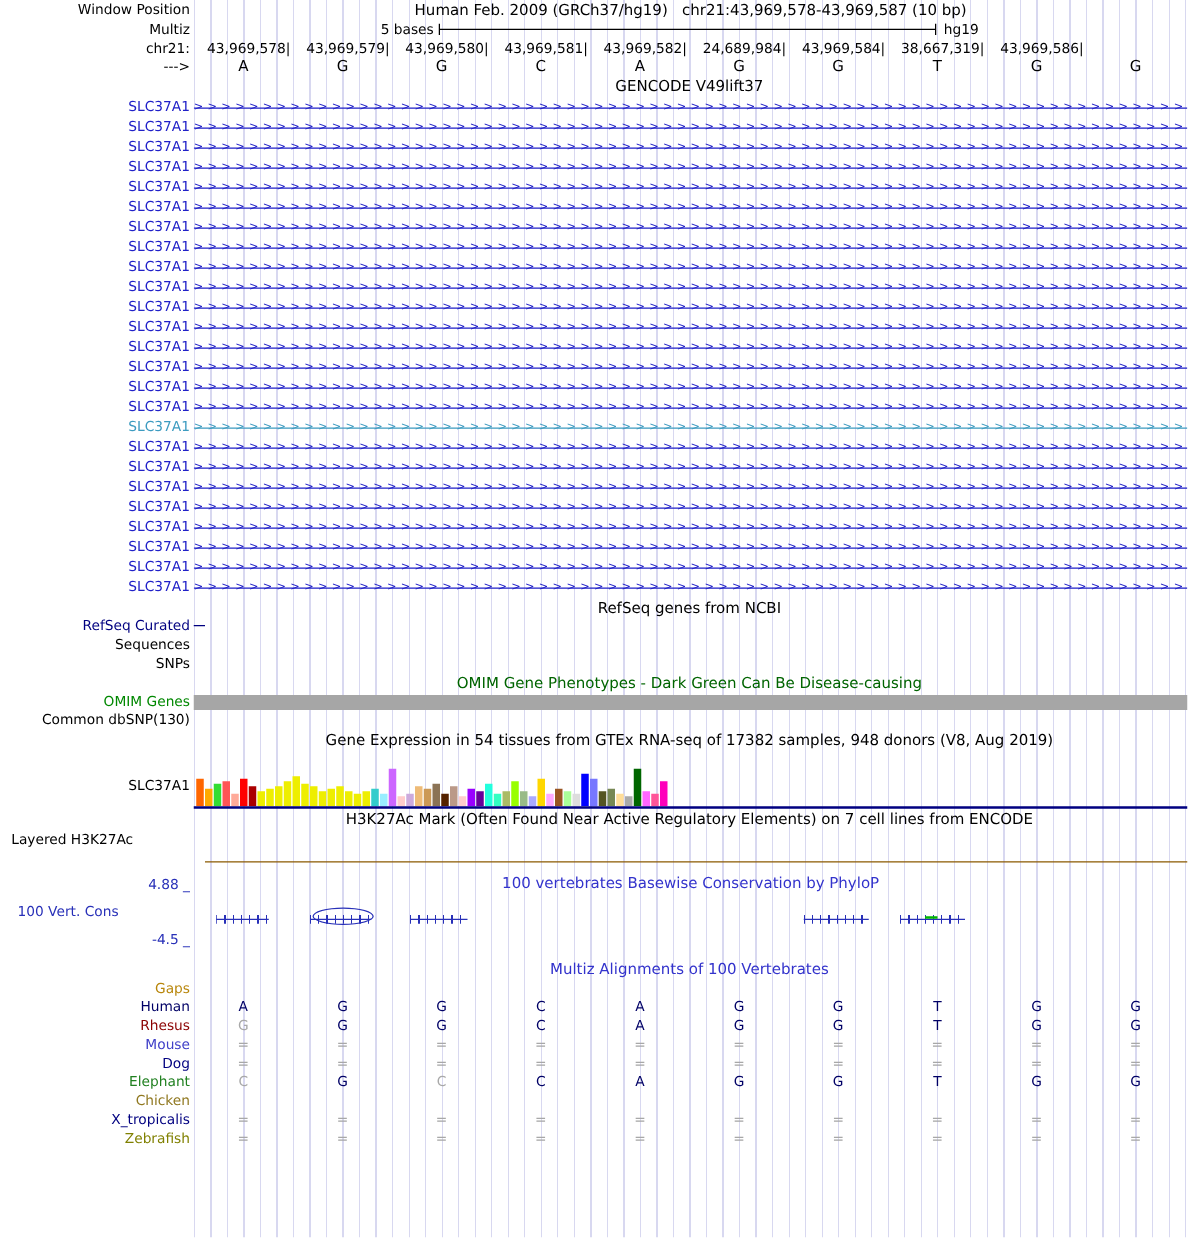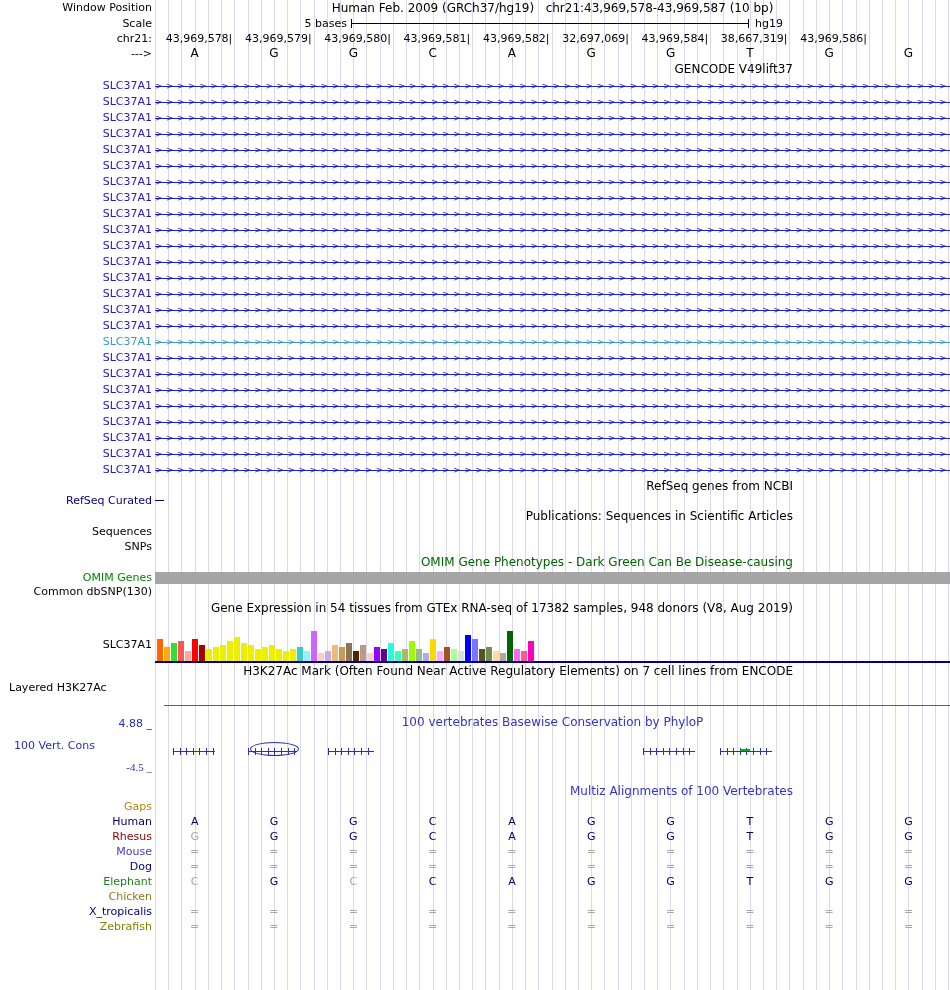--- a/index.html
+++ b/index.html
@@ -4,21 +4,21 @@
 <style>
   html,body{margin:0;padding:0}
   body{width:950px;height:990px;background:#fff;color:#000;
        font-family:"DejaVu Sans","Liberation Sans",sans-serif;font-size:11px}
   #browser{position:relative;width:950px;height:990px;overflow:hidden;background:#fff}
   #grid{position:absolute;left:155px;top:0;width:794px;height:990px;
         background:repeating-linear-gradient(to right,#D8D8F0 0,#D8D8F0 1px,transparent 1px,transparent 13.217px)}
   .row{position:relative;display:flex}
   .lbl{flex:0 0 152px;width:152px;text-align:right;padding-right:3px;white-space:nowrap;overflow:hidden}
   .trk{position:relative;flex:1 1 auto;min-width:0}
-  .hdr{position:relative;width:793px;text-align:right;font-size:12px;white-space:nowrap}
+  .hdr{position:relative;margin-left:155px;width:793px;text-align:center;font-size:12px;white-space:nowrap}
   .h14{height:14px;line-height:14px}.h15{height:15px;line-height:15px}
   .h16{height:16px;line-height:16px}.h17{height:17px;line-height:17px}
   .h18{height:18px;line-height:18px}.h23{height:23px;line-height:13px}
   .h34{height:34px}.h46{height:46px}.h70{height:70px}
   .title{width:100%;text-align:center;white-space:pre;font-size:12px}
   
   #scale-value{position:absolute;left:138px;width:54px;text-align:right;top:0}
   #scale-bar{position:absolute;left:196px;width:396px;top:3px;height:9px;
              border-left:1px solid #000;border-right:1px solid #000;
              background:linear-gradient(#000,#000) center/100% 1px no-repeat}
@@ -64,37 +64,37 @@
   <div id="grid"></div>
 
   <div class="row h16">
     <div class="lbl">Window Position</div>
     <div class="trk">
         <div class="title">Human Feb. 2009 (GRCh37/hg19)   chr21:43,969,578-43,969,587 (10 bp)</div>
       </div>
   </div>
 
   <div class="row h16">
-    <div class="lbl">Scale</div>
+    <div class="lbl">Multiz</div>
     <div class="trk">
       <span id="scale-value">5 bases</span>
       <span id="scale-bar"></span>
       <span id="assembly">hg19</span>
     </div>
   </div>
 
   <div class="row h14">
     <div class="lbl">chr21:</div>
     <div class="trk" id="coords">
         <span class="coord" style="left: -4.6833px;">43,969,578|</span>
         <span class="coord" style="left: 74.6334px;">43,969,579|</span>
         <span class="coord" style="left: 153.95px;">43,969,580|</span>
         <span class="coord" style="left: 233.267px;">43,969,581|</span>
         <span class="coord" style="left: 312.583px;">43,969,582|</span>
-        <span class="coord" style="left: 391.9px;">32,697,069|</span>
+        <span class="coord" style="left: 391.9px;">24,689,984|</span>
         <span class="coord" style="left: 471.217px;">43,969,584|</span>
         <span class="coord" style="left: 550.534px;">38,667,319|</span>
         <span class="coord" style="left: 629.85px;">43,969,586|</span>
       </div>
   </div>
 
   <div class="row h15">
     <div class="lbl">---&gt;</div>
     <div class="trk" id="ruler-bases">
         <span class="bcell" style="left: 39.658px;">A</span>
@@ -316,21 +316,20 @@
     </div>
 
   <div class="hdr h16">RefSeq genes from NCBI</div>
   <div class="row h14">
     <div class="lbl" style="color: rgb(0, 0, 128);">RefSeq Curated</div>
     <div class="trk">
         <span class="refseq-dash"></span>
       </div>
   </div>
 
-  <div class="hdr h16">Publications: Sequences in Scientific Articles</div>
   <div class="row h15">
     <div class="lbl">Sequences</div>
     <div class="trk"></div>
   </div>
   <div class="row h15">
     <div class="lbl">SNPs</div>
     <div class="trk"></div>
   </div>
 
   <div class="hdr h17" style="color: rgb(0, 100, 0);">OMIM Gene Phenotypes - Dark Green Can Be Disease-causing</div>
@@ -415,21 +414,21 @@
     <div class="lbl h3k-lbl">Layered H3K27Ac</div>
     <div class="trk">
       <div class="h3k-baseline" style="background: rgb(139, 90, 0);"></div>
     </div>
   </div>
 
   <div class="row h70">
     <div class="lbl" style="position:relative">
       <div class="cons-max" style="color: rgb(40, 48, 184);">4.88 _</div>
       <div class="cons-name" style="color: rgb(40, 48, 184);">100 Vert. Cons</div>
-      <div class="cons-min" style="color: rgb(40, 48, 184); font-family: Liberation Serif, serif;">-4.5 _</div>
+      <div class="cons-min" style="color: rgb(40, 48, 184);">-4.5 _</div>
     </div>
     <div class="trk">
       <div class="cons-hdr" style="color: rgb(51, 51, 204);">100 vertebrates Basewise Conservation by PhyloP</div>
       <div id="cons-marks">
           <div class="cons-seg" style="left: 18px; width: 42px; background-image: repeating-linear-gradient(to right, rgb(40, 48, 184) 0px, rgb(40, 48, 184) 1px, transparent 1px, transparent 6.6px), linear-gradient(rgb(40, 48, 184), rgb(40, 48, 184));"></div>
           <div class="cons-seg" style="left: 93px; width: 49px; background-image: repeating-linear-gradient(to right, rgb(40, 48, 184) 0px, rgb(40, 48, 184) 1px, transparent 1px, transparent 6.6px), linear-gradient(rgb(40, 48, 184), rgb(40, 48, 184));"></div>
           <div class="cons-seg" style="left: 173px; width: 46px; background-image: repeating-linear-gradient(to right, rgb(40, 48, 184) 0px, rgb(40, 48, 184) 1px, transparent 1px, transparent 6.6px), linear-gradient(rgb(40, 48, 184), rgb(40, 48, 184));"></div>
           <div class="cons-seg" style="left: 488px; width: 52px; background-image: repeating-linear-gradient(to right, rgb(40, 48, 184) 0px, rgb(40, 48, 184) 1px, transparent 1px, transparent 6.6px), linear-gradient(rgb(40, 48, 184), rgb(40, 48, 184));"></div>
           <div class="cons-seg" style="left: 565px; width: 52px; background-image: repeating-linear-gradient(to right, rgb(40, 48, 184) 0px, rgb(40, 48, 184) 1px, transparent 1px, transparent 6.6px), linear-gradient(rgb(40, 48, 184), rgb(40, 48, 184));"></div>
           <div class="cons-ellipse" style="left: 95px; width: 47px; height: 12px; top: 29px; border-color: rgb(40, 48, 184);"></div>

